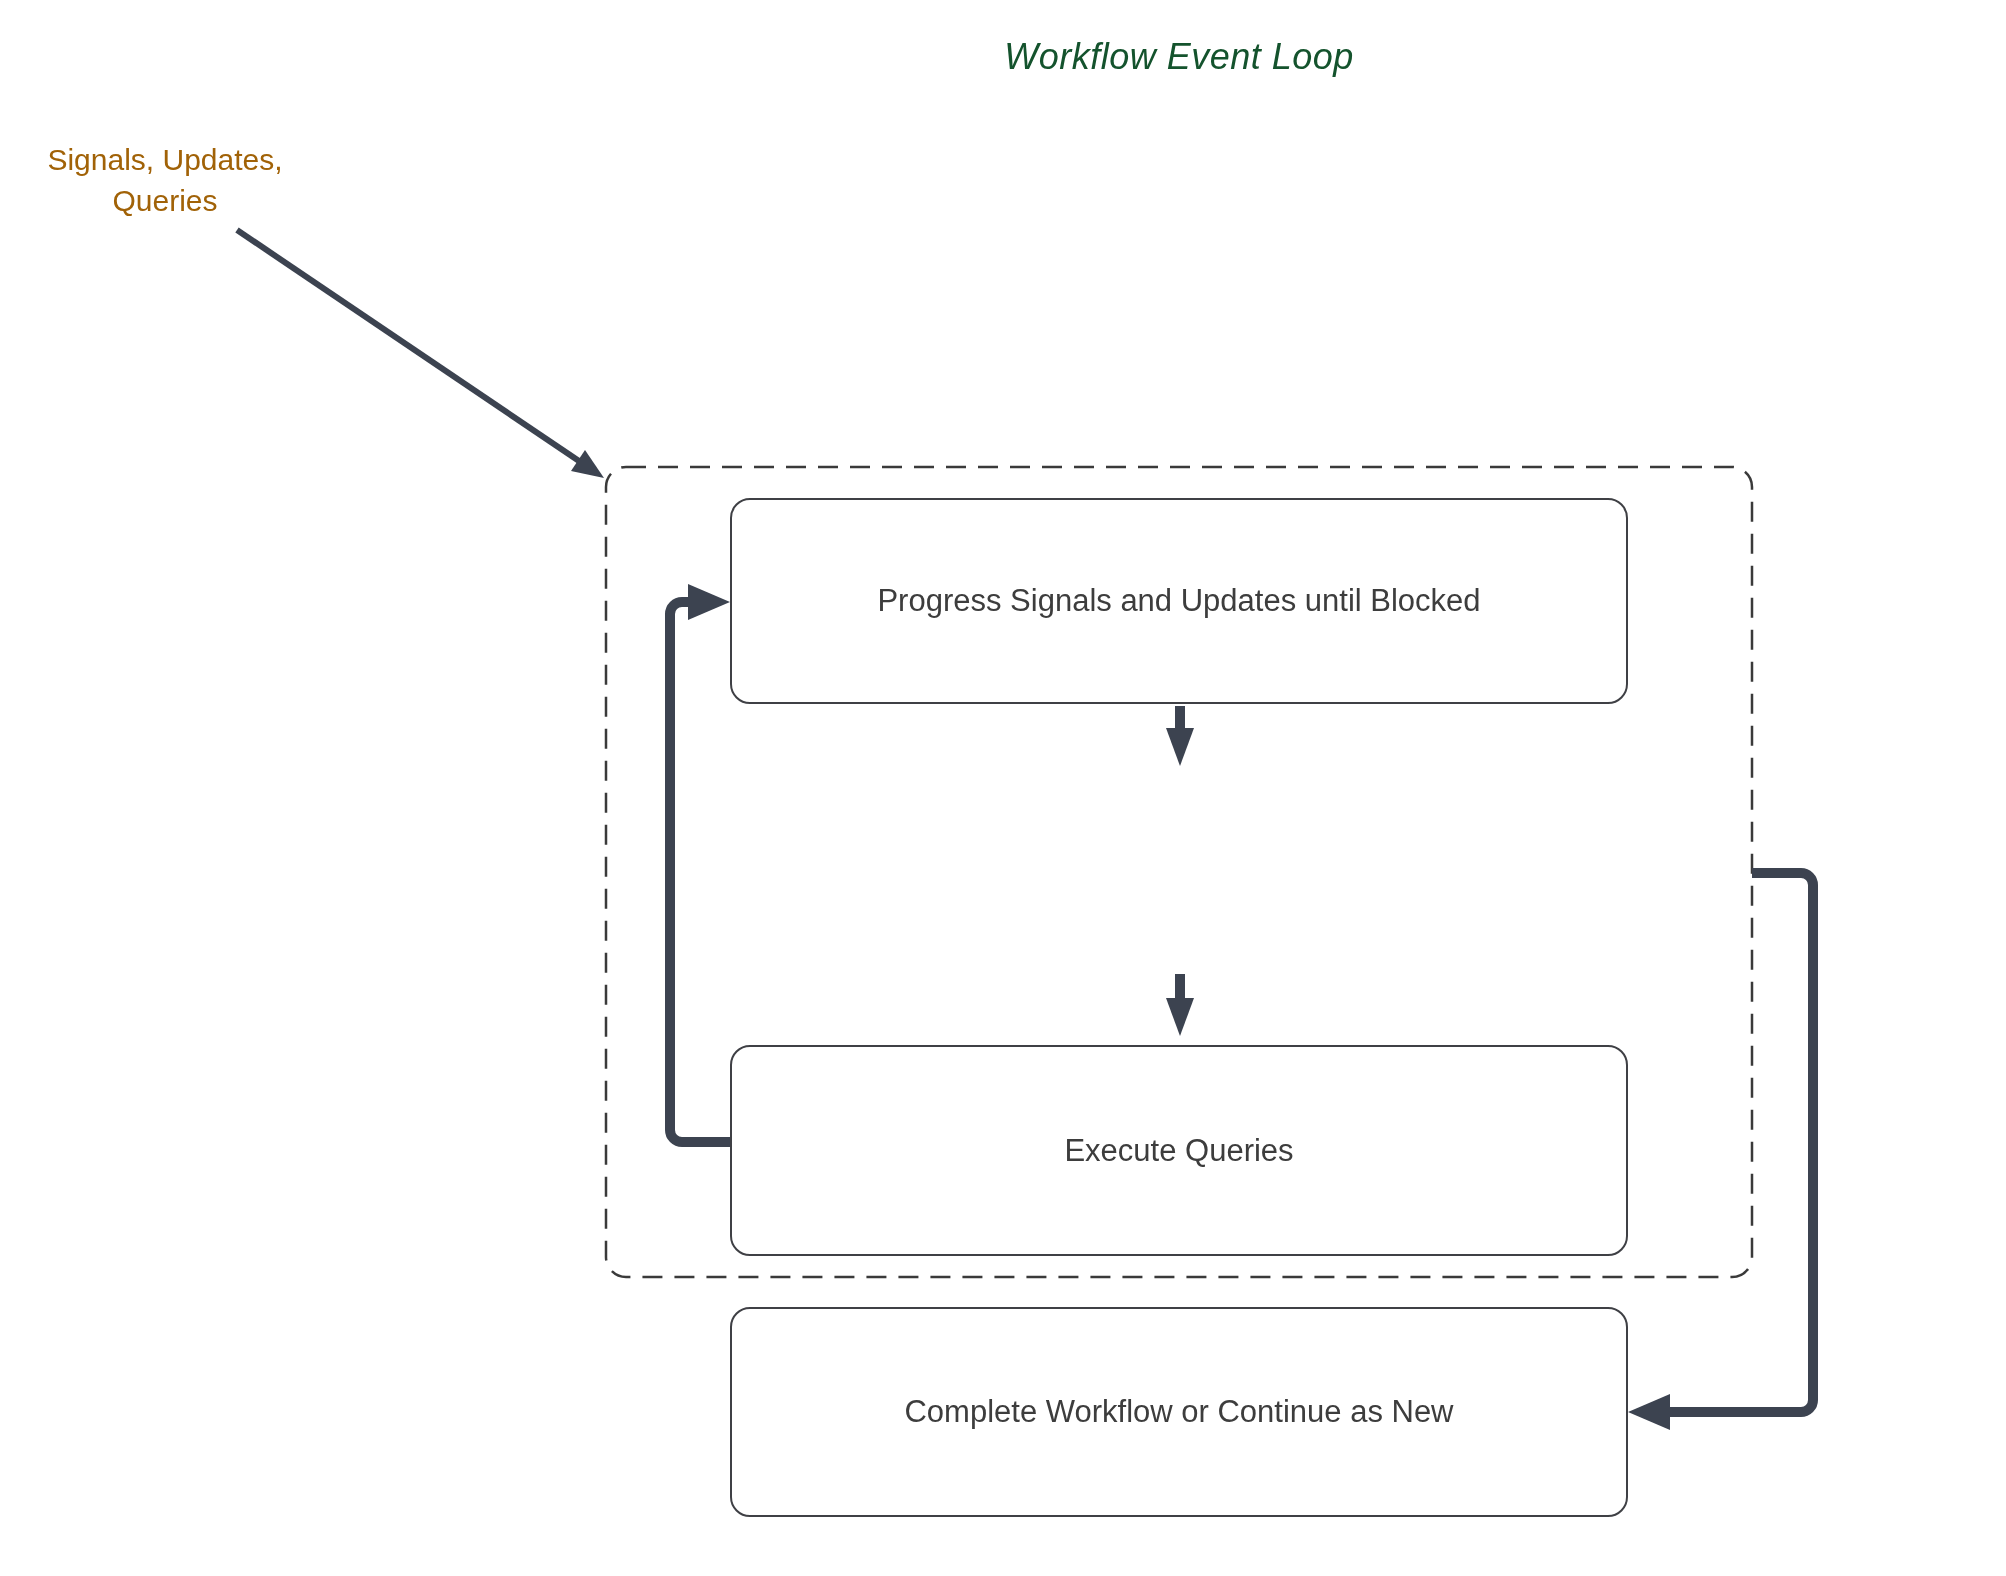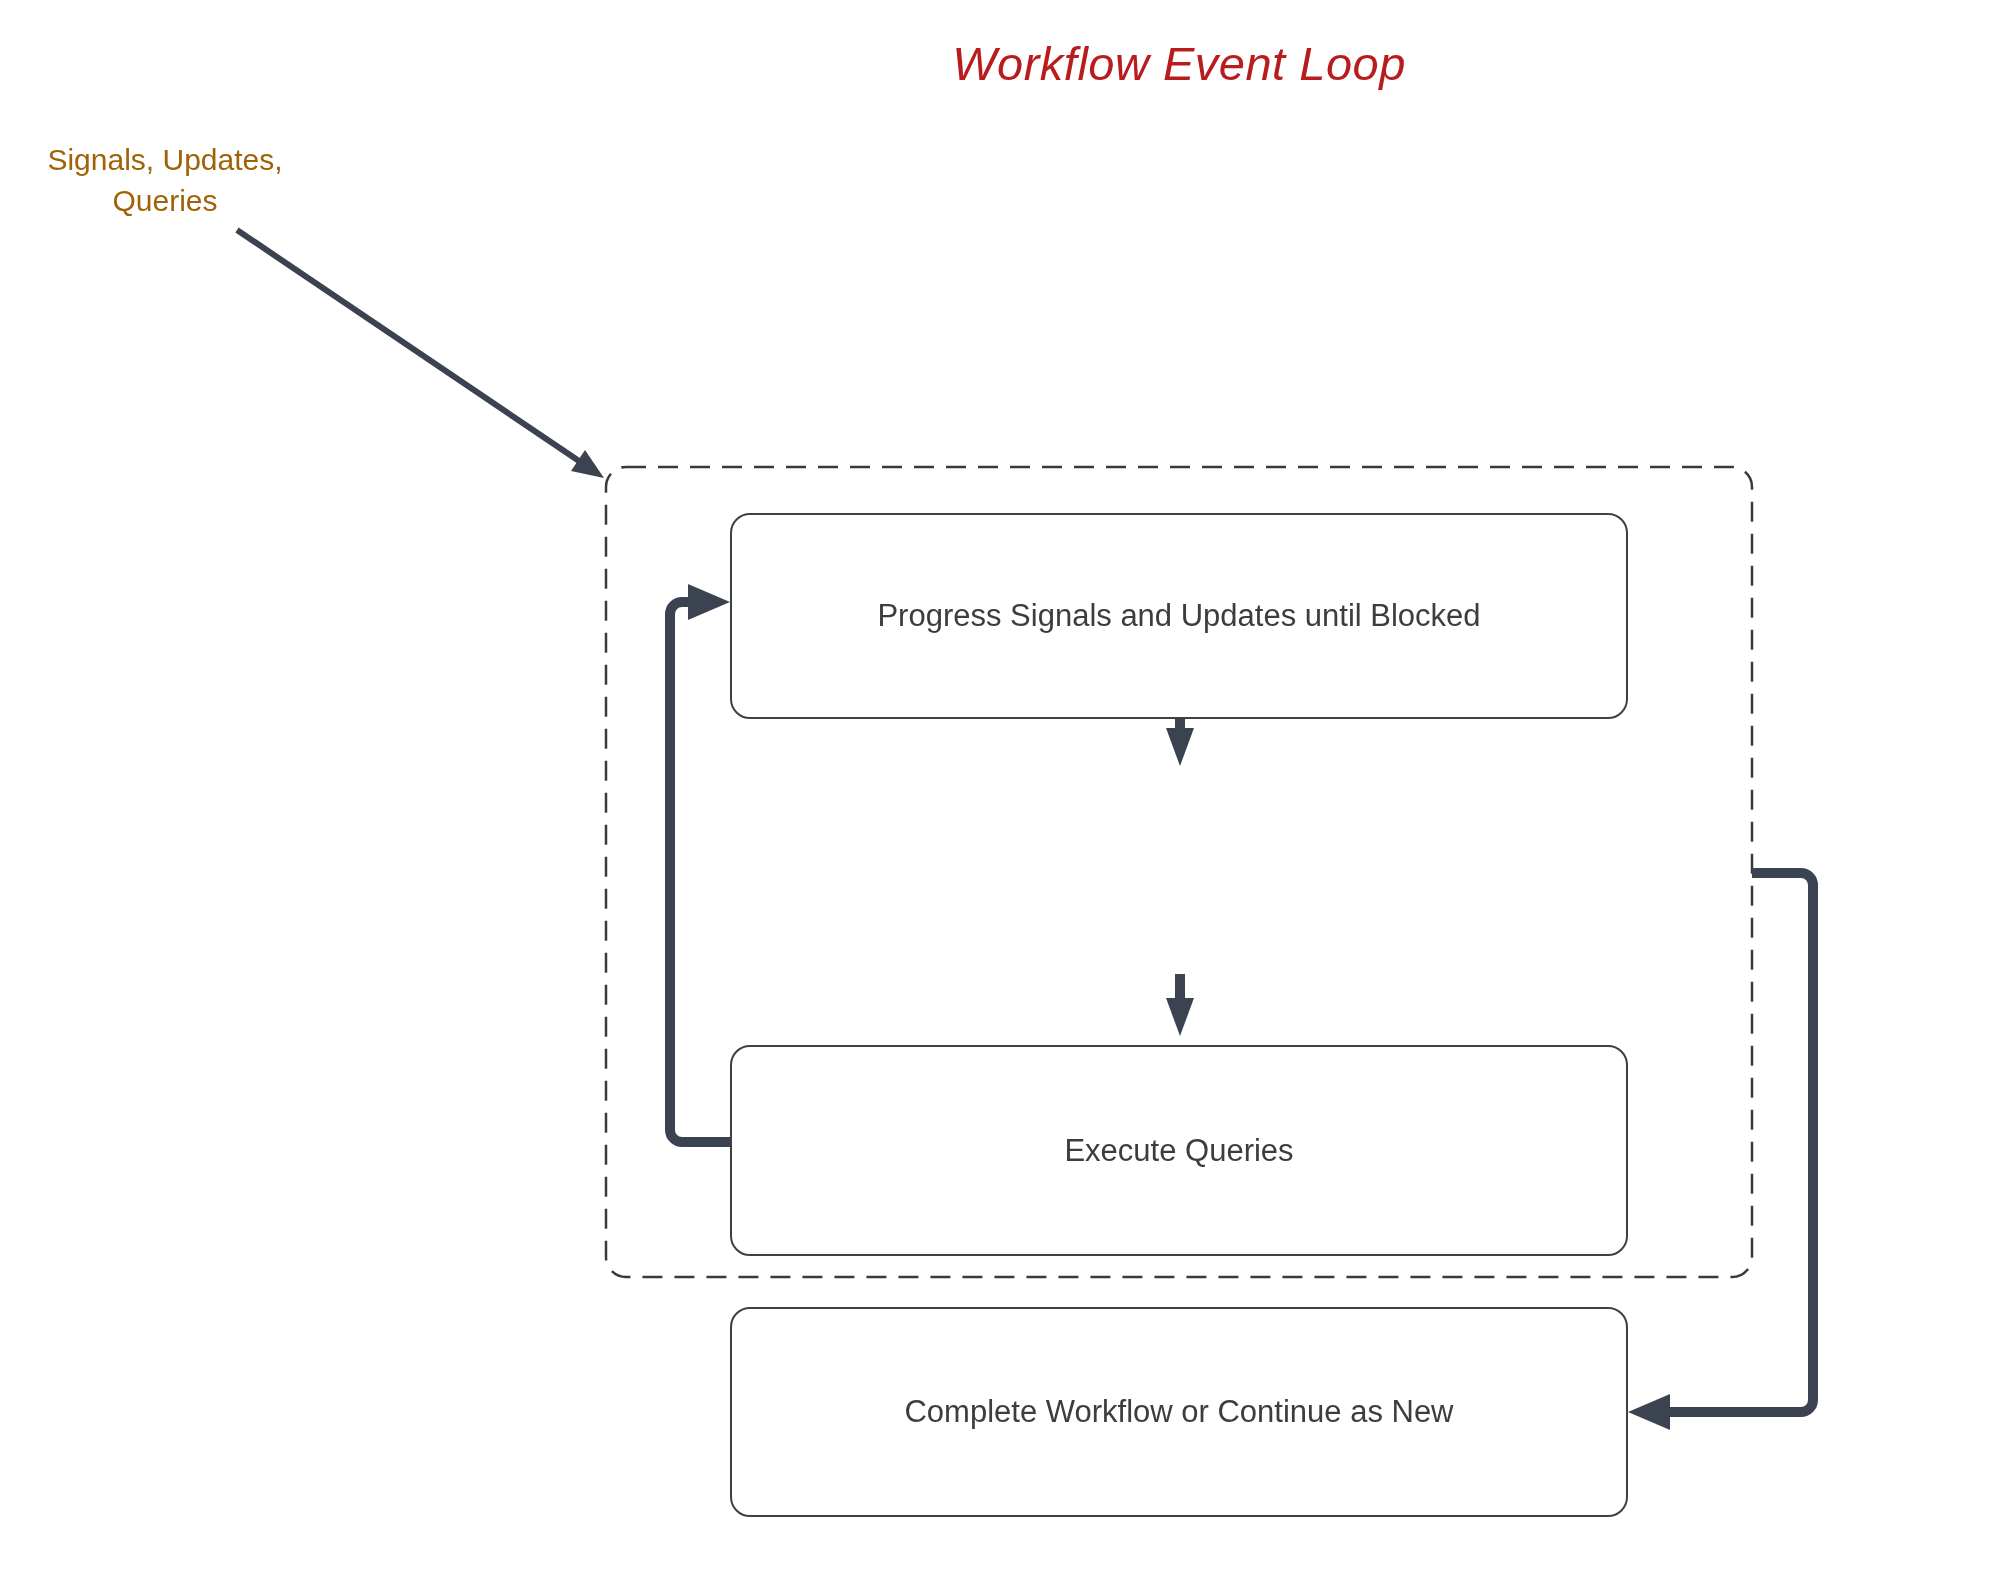--- a/index.html
+++ b/index.html
@@ -14,23 +14,23 @@
     background: #ffffff;
     font-family: "Liberation Sans", sans-serif;
     overflow: hidden;
   }
   .title {
     position: absolute;
     left: 730px;
     top: 36px;
     width: 898px;
     text-align: center;
-    font-size: 47px;
+    font-size: 36px;
     font-style: italic;
-    color: #b91c1c;
+    color: #14532d;
     letter-spacing: 0.5px;
   }
   .input-label {
     position: absolute;
     left: 20px;
     top: 140px;
     width: 290px;
     text-align: center;
     font-size: 30px;
     line-height: 1.35;
@@ -47,21 +47,21 @@
     border-radius: 20px;
     display: flex;
     align-items: center;
     justify-content: center;
     text-align: center;
     font-size: 31px;
     color: #3d3d3d;
     z-index: 2;
   }
   .node-initialize        { top: 228px;  height: 210px; }
-  .node-progress-signals  { top: 498px;  height: 206px; margin-top: 15px; }
+  .node-progress-signals  { top: 498px;  height: 206px; }
   .node-progress-workflow { top: 768px;  height: 205px; }
   .node-execute-queries   { top: 1045px; height: 211px; }
   .node-complete-workflow { top: 1307px; height: 210px; }
   svg.arrows-layer {
     position: absolute;
     left: 0;
     top: 0;
     z-index: 1;
     pointer-events: none;
   }

